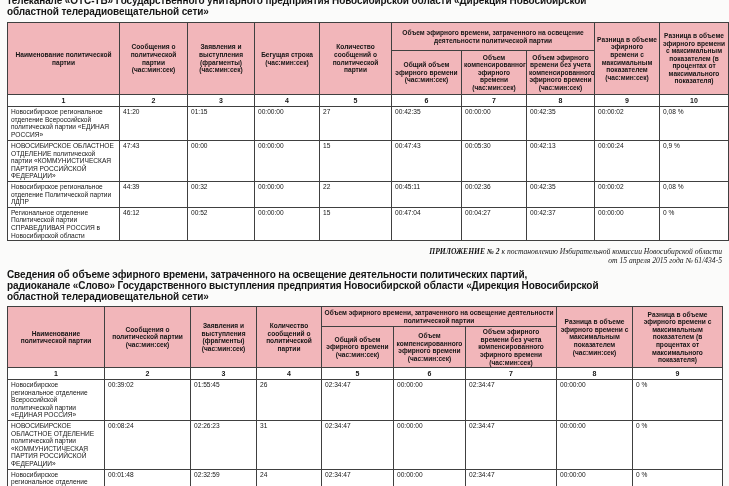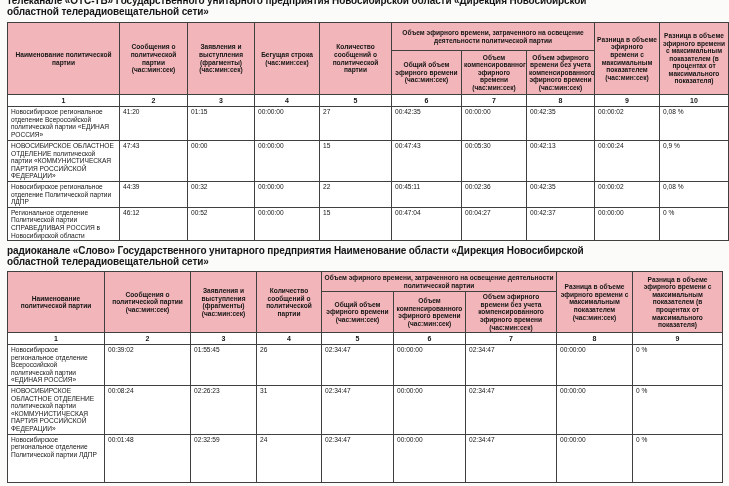--- a/index.html
+++ b/index.html
@@ -159,23 +159,28 @@
           <td>15</td>
           <td>00:47:04</td>
           <td>00:04:27</td>
           <td>00:42:37</td>
           <td>00:00:00</td>
           <td>0 %</td>
         </tr>
       </tbody>
   </table>
 
+  <div class="appendix">
+    <span class="ap-bold">ПРИЛОЖЕНИЕ № 2</span><span> к постановлению Избирательной комиссии Новосибирской области</span><br>
+    <span>от 15 апреля 2015 года № 61/434-5</span>
+  </div>
 
   <div class="second-title">
-    <span class="title-line">радиоканале «Слово» Государственного унитарного предприятия Наименование области «Дирекция Новосибирской</span>
+    <span class="title-line">Сведения об объеме эфирного времени, затраченного на освещение деятельности политических партий,</span>
+    <span class="title-line">радиоканале «Слово» Государственного выступления предприятия Новосибирской области «Дирекция Новосибирской</span>
     <span class="title-line">областной телерадиовещательной сети»</span>
   </div>
 
   <table class="t2">
     <colgroup>
       <col style="width:97px">
         <col style="width:86px">
         <col style="width:66px">
         <col style="width:65px">
         <col style="width:72px">

